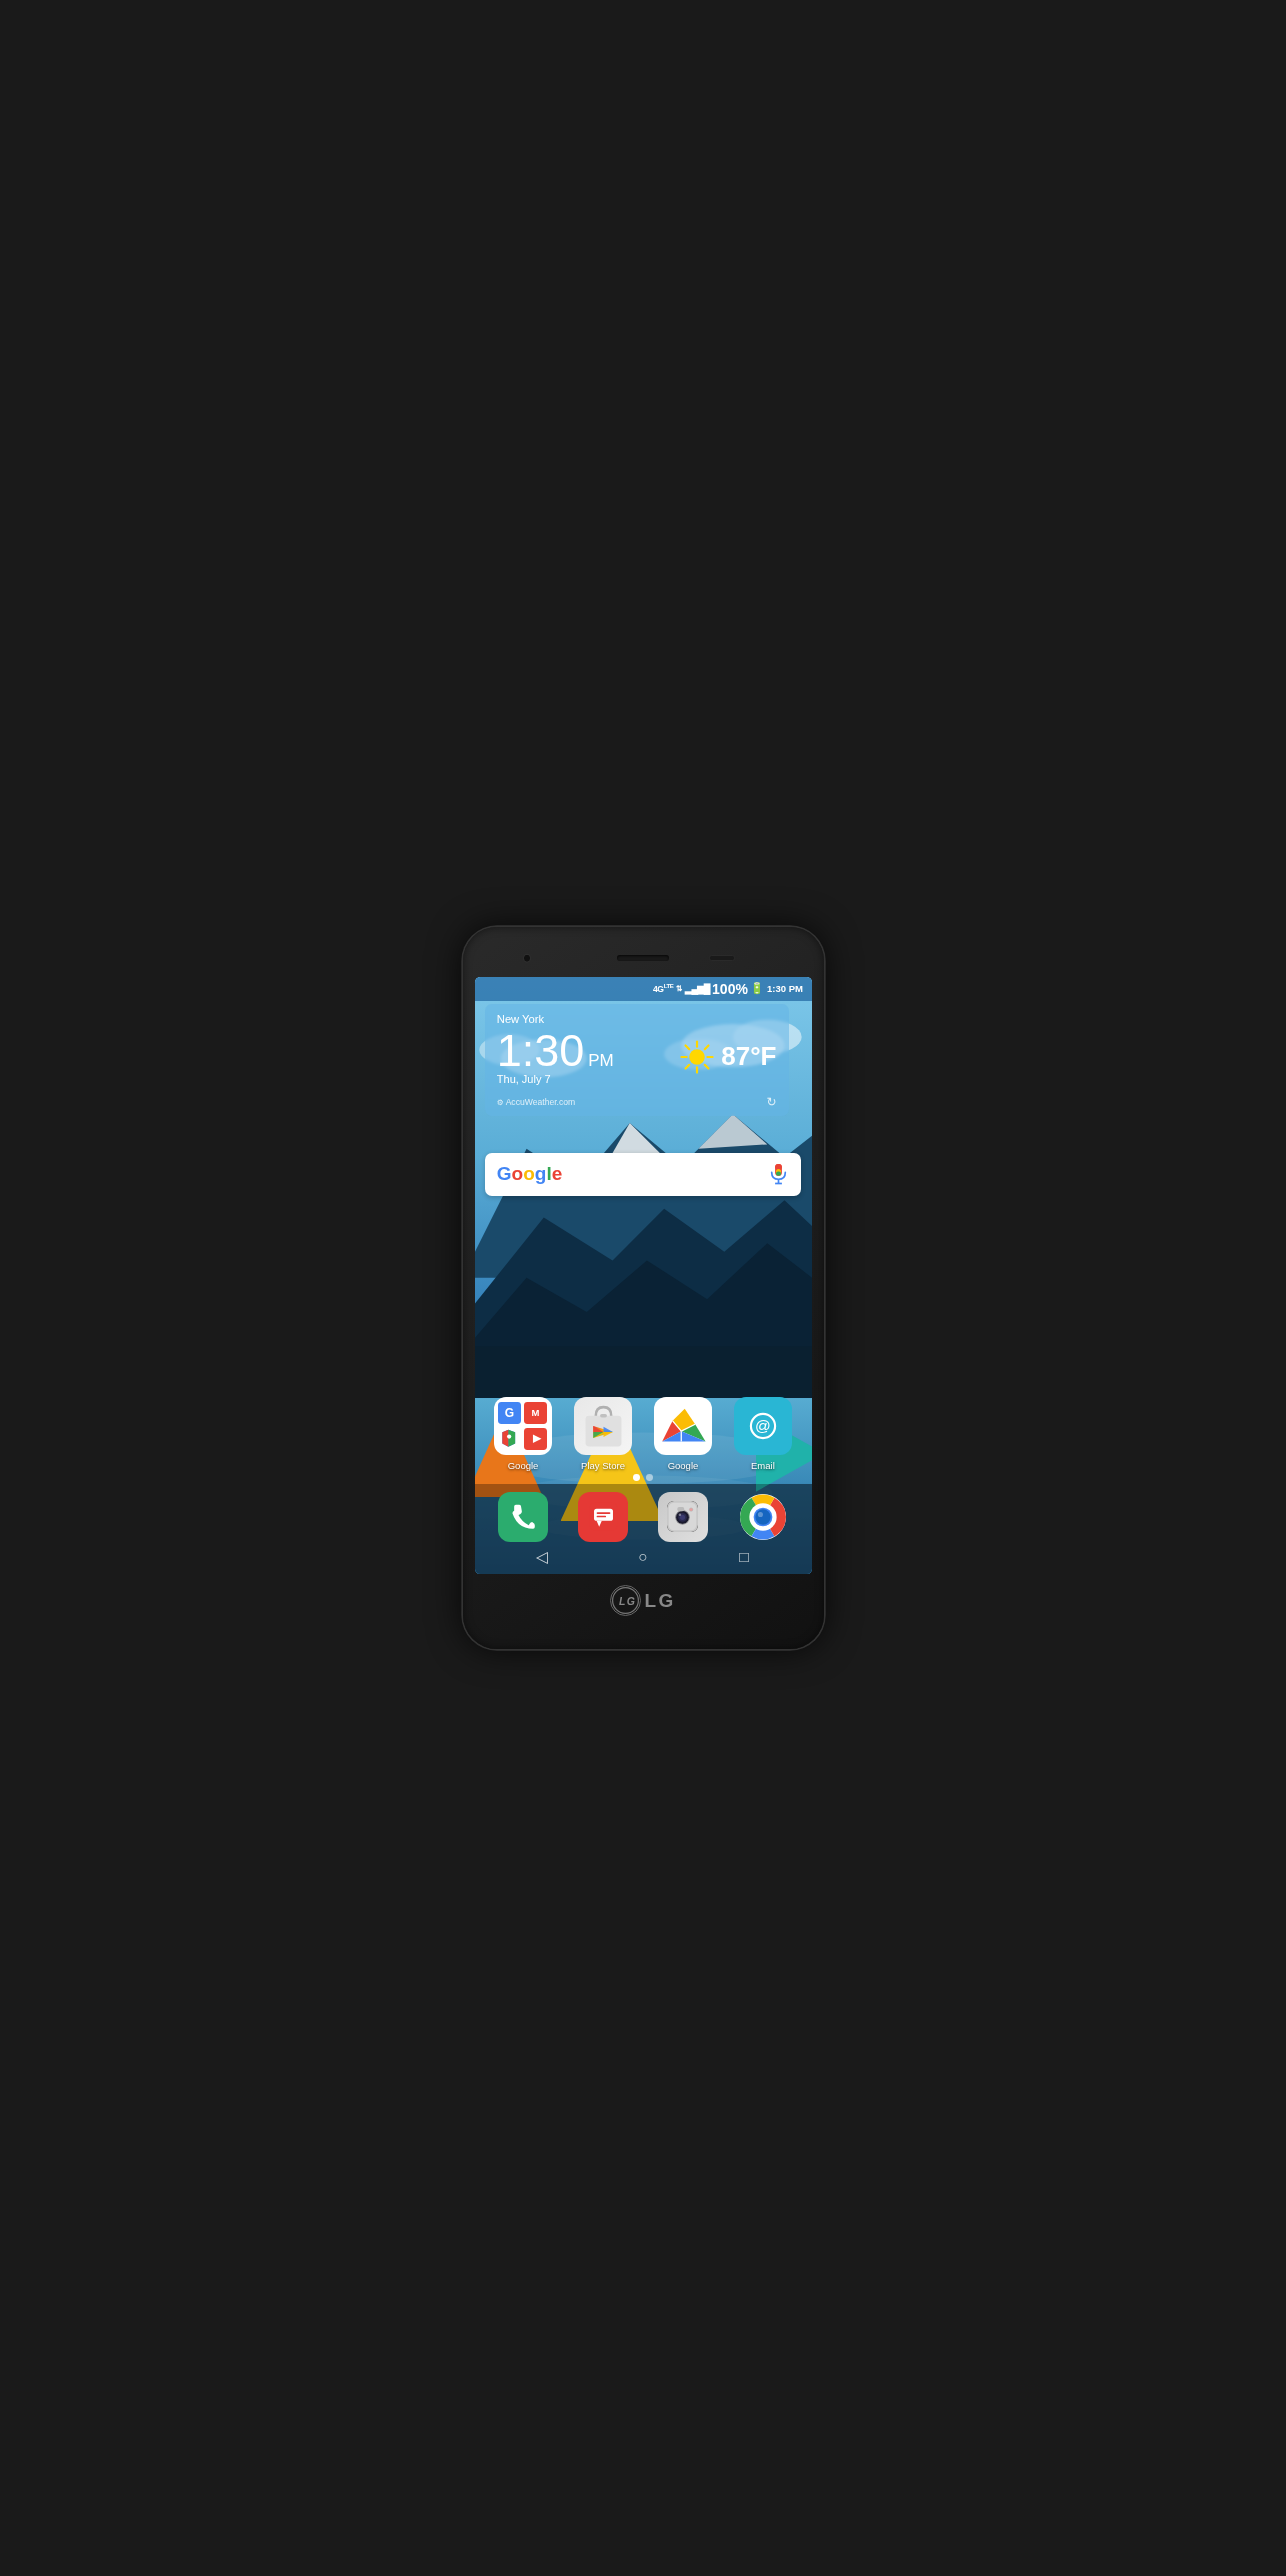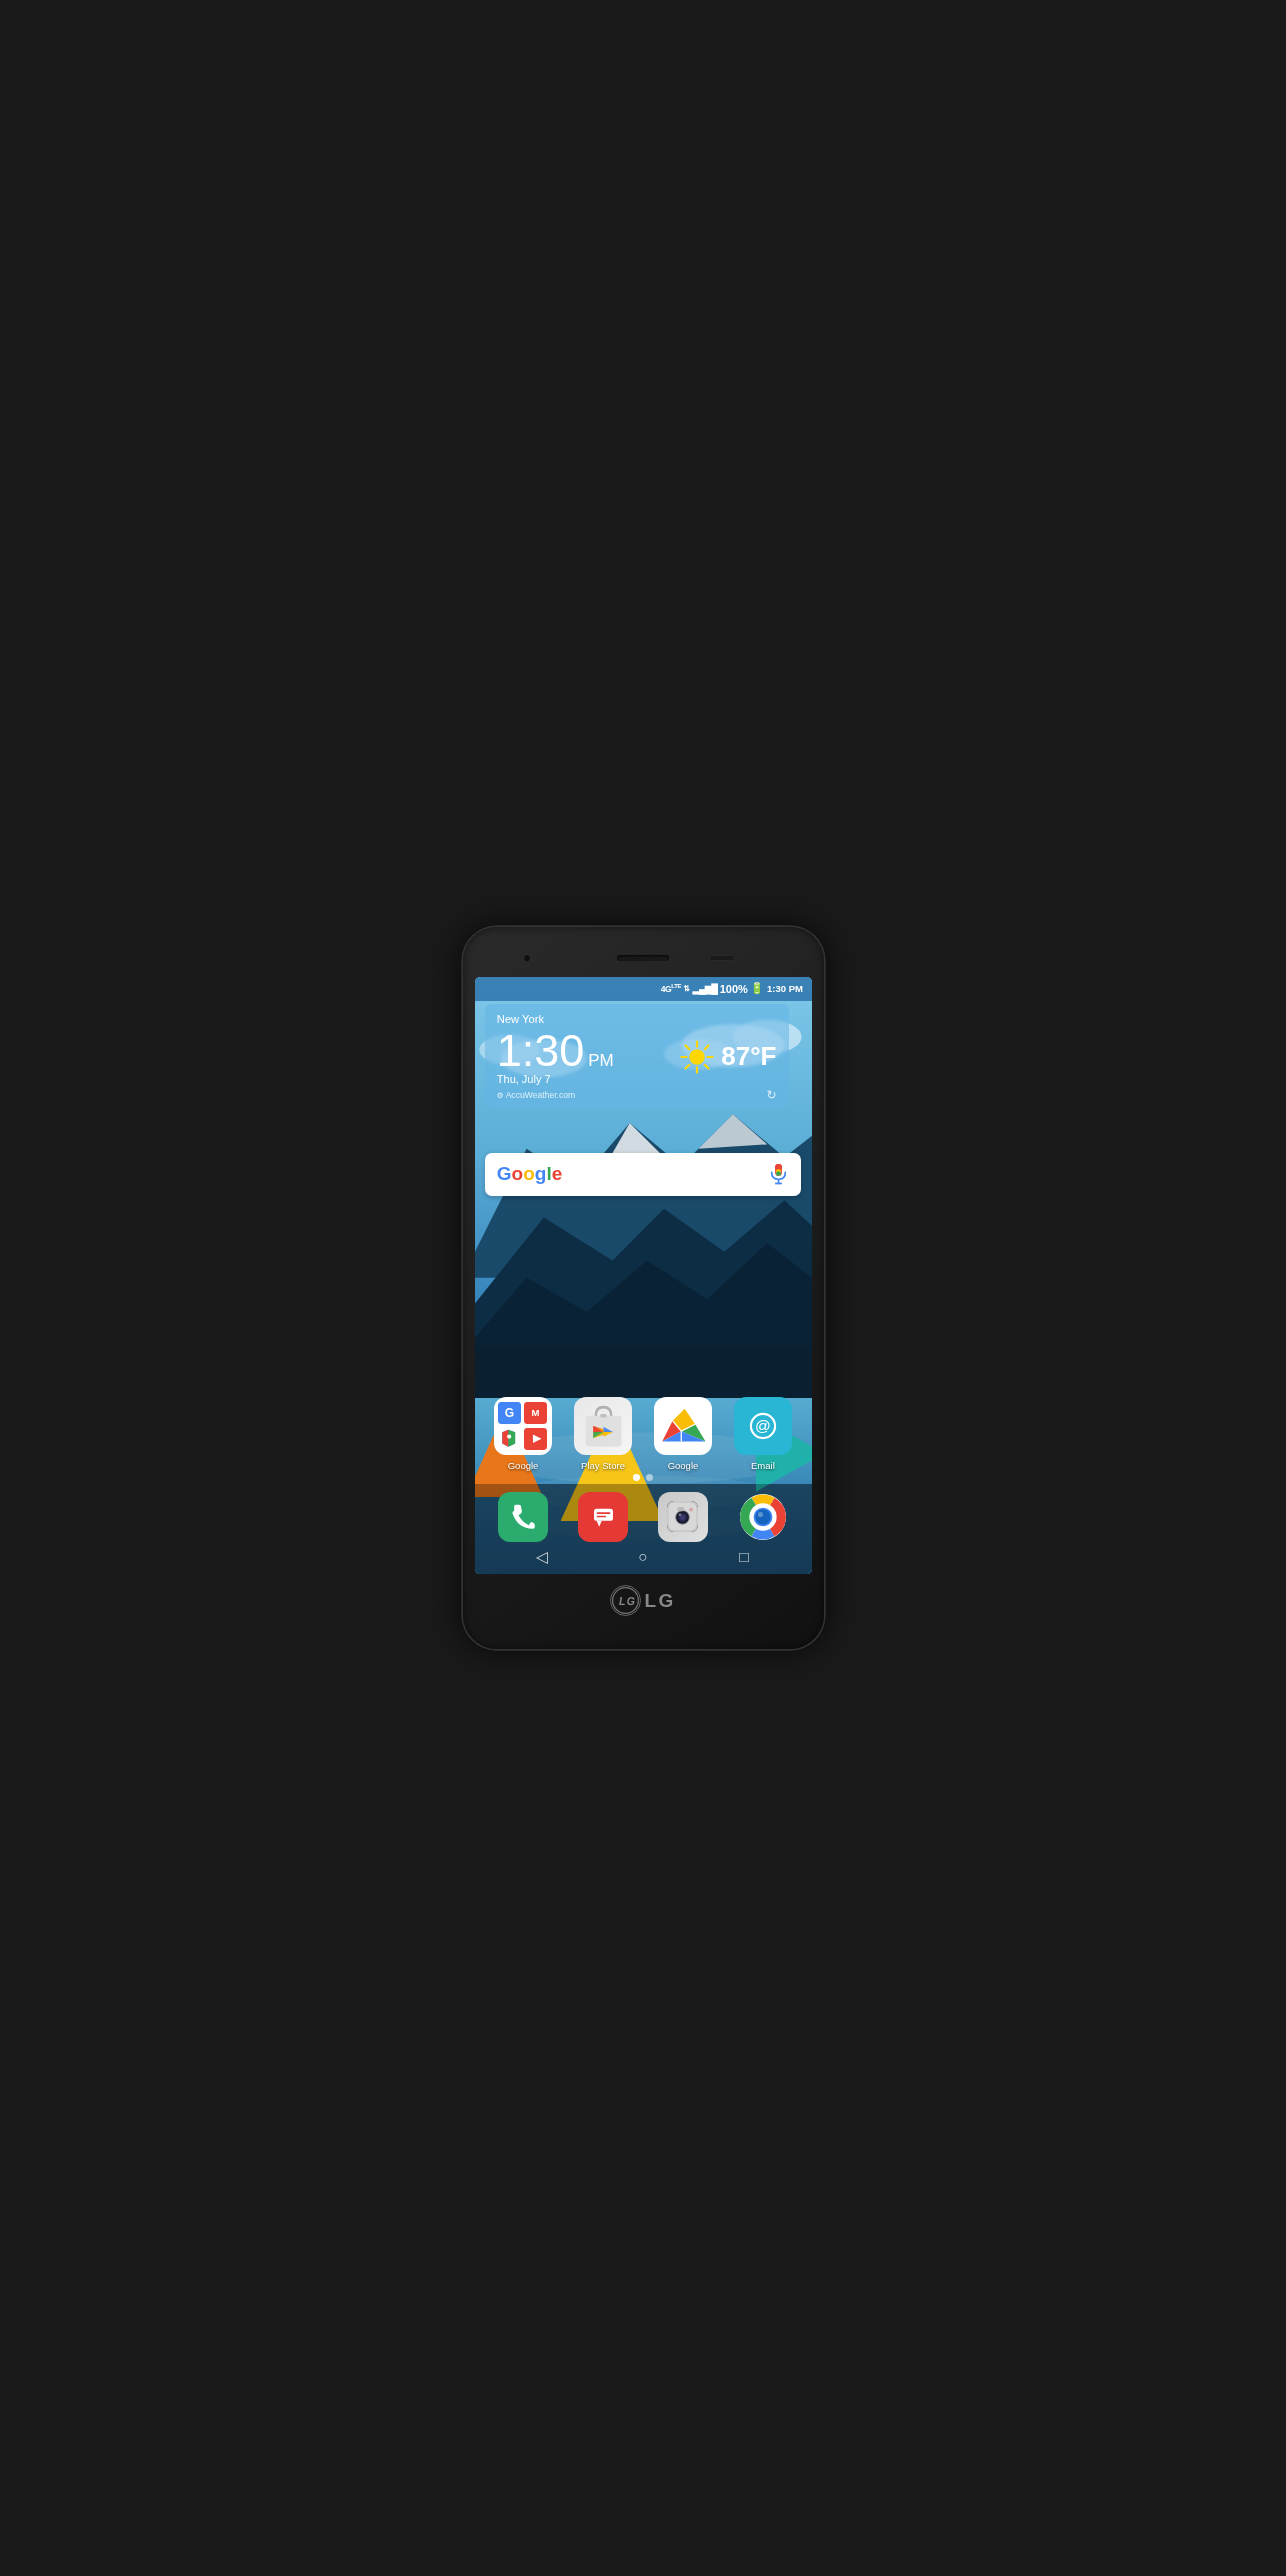--- a/index.html
+++ b/index.html
@@ -153,21 +153,21 @@
     }
     .temp-text {
       color: #ffffff;
       font-size: 26px;
       font-weight: bold;
     }
     .accuweather {
       display: flex;
       justify-content: space-between;
       align-items: center;
-      margin-top: 3px;
+      margin-top: 10px;
     }
     .accuweather-text {
       color: rgba(255,255,255,0.8);
       font-size: 8.6px;
     }
     .refresh-icon {
       color: rgba(255,255,255,0.8);
       font-size: 12px;
     }
     
@@ -467,21 +467,21 @@
 
         <rect x="0" y="590" width="392" height="105" fill="rgba(20,60,90,0.5)"></rect>
       </svg>
     </div>
 
     <div class="status-bar">
       <div class="status-icons">
         <span style="font-size:8.6px; font-weight:bold; letter-spacing:-0.4px;">4G<span style="font-size:6px; vertical-align:super;">LTE</span></span>
         <span style="font-size:7.7px;">⇅</span>
         <span style="font-size:9.5px; letter-spacing:-0.9px;">▂▄▆█</span>
-        <span style="font-size:11px;">100%</span>
+        <span style="font-size:14px;">100%</span>
         <span style="font-size:11.2px;">🔋</span>
         <span style="font-size:9.5px;">1:30 PM</span>
       </div>
     </div>
 
     <div class="weather-widget">
       <div class="weather-city">New York</div>
       <div class="weather-row">
         <div class="weather-time">
           <div>

